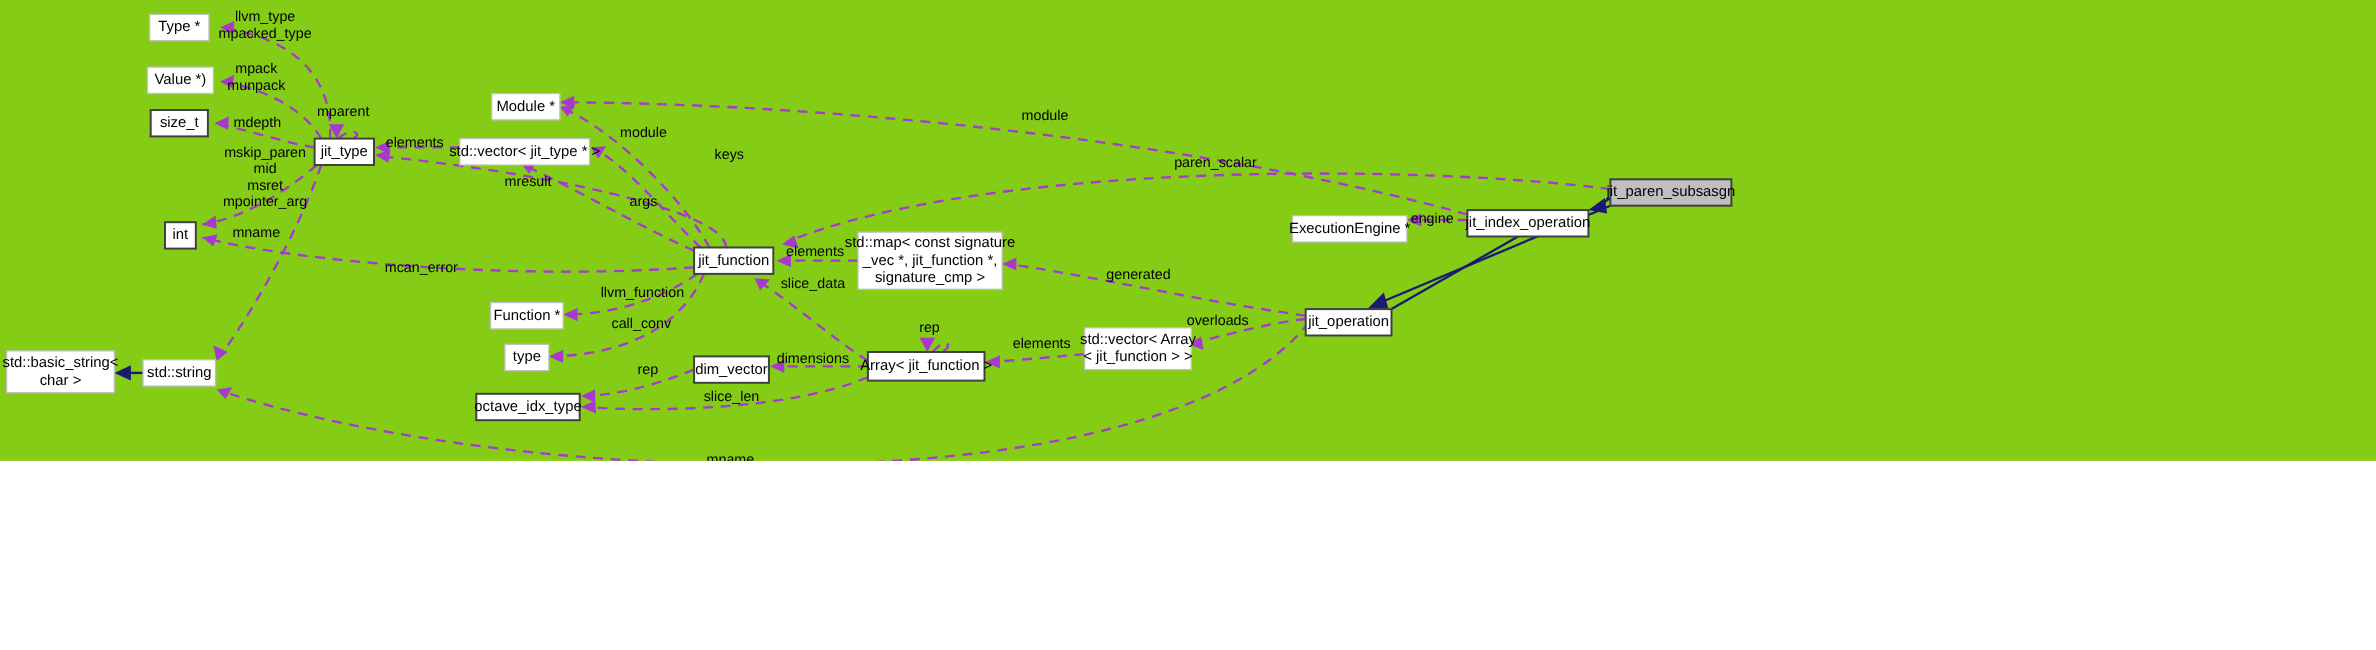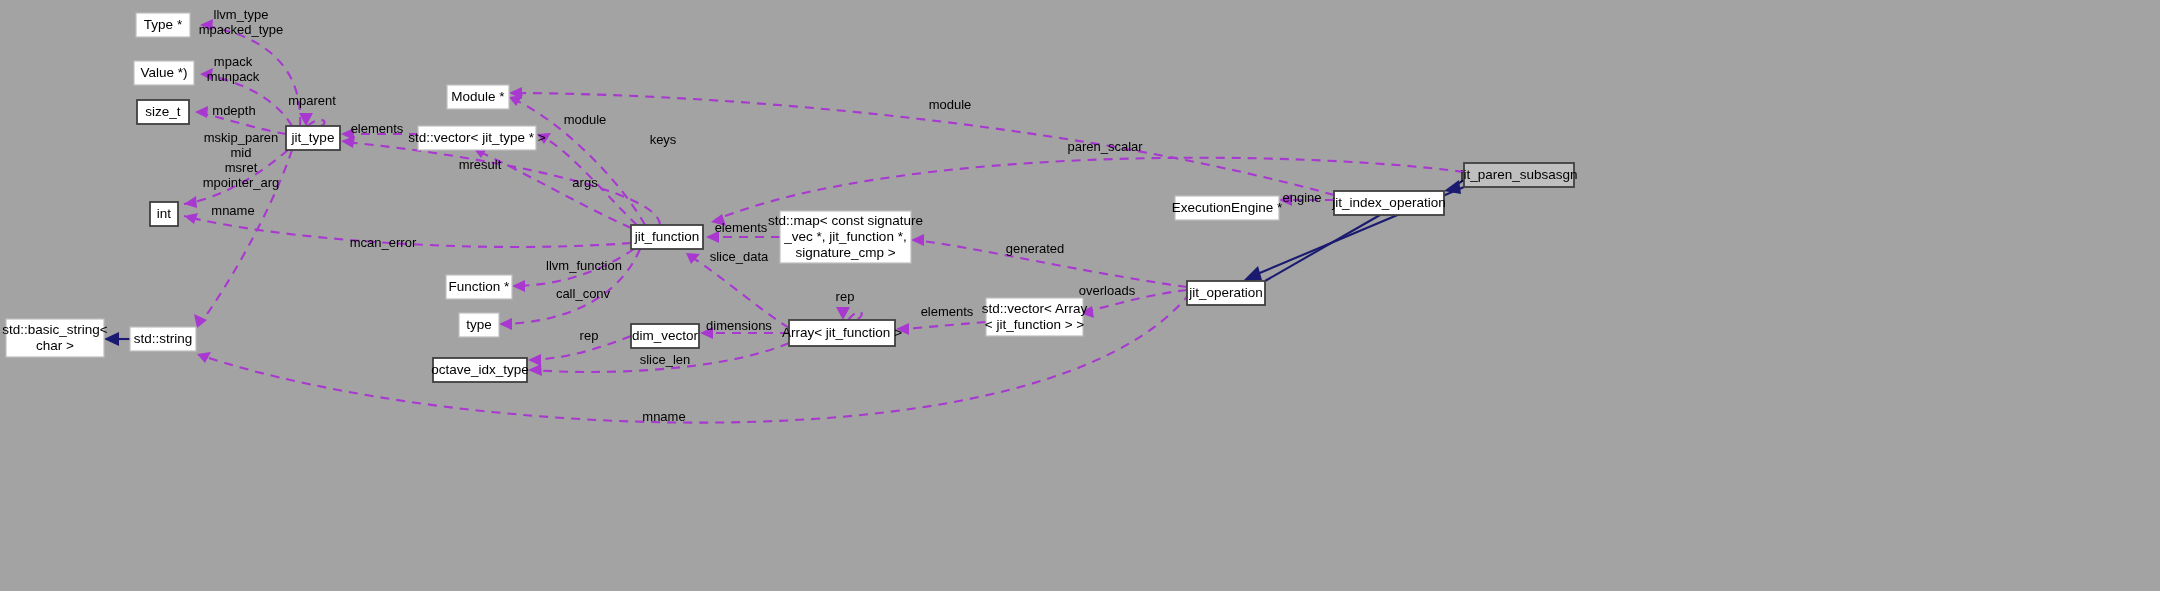--- a/index.html
+++ b/index.html
@@ -6,22 +6,22 @@
     margin: 0;
     padding: 0;
     background: #ffffff;
   }
   body {
     font-family: "Liberation Sans", sans-serif;
   }
   #diagram-root {
     position: relative;
     width: 2160px;
-    height: 591px;
-    background: #a3a3a3;
+    height: 419px;
+    background: #84cc16;
     overflow: hidden;
   }
   svg#graph {
     position: absolute;
     top: 0;
     left: 0;
     width: 2160px;
     height: 591px;
     display: block;
   }

